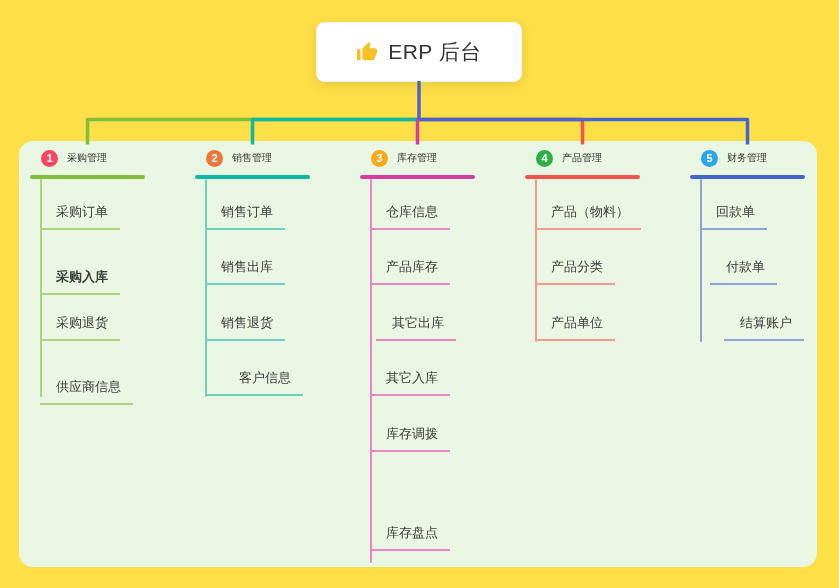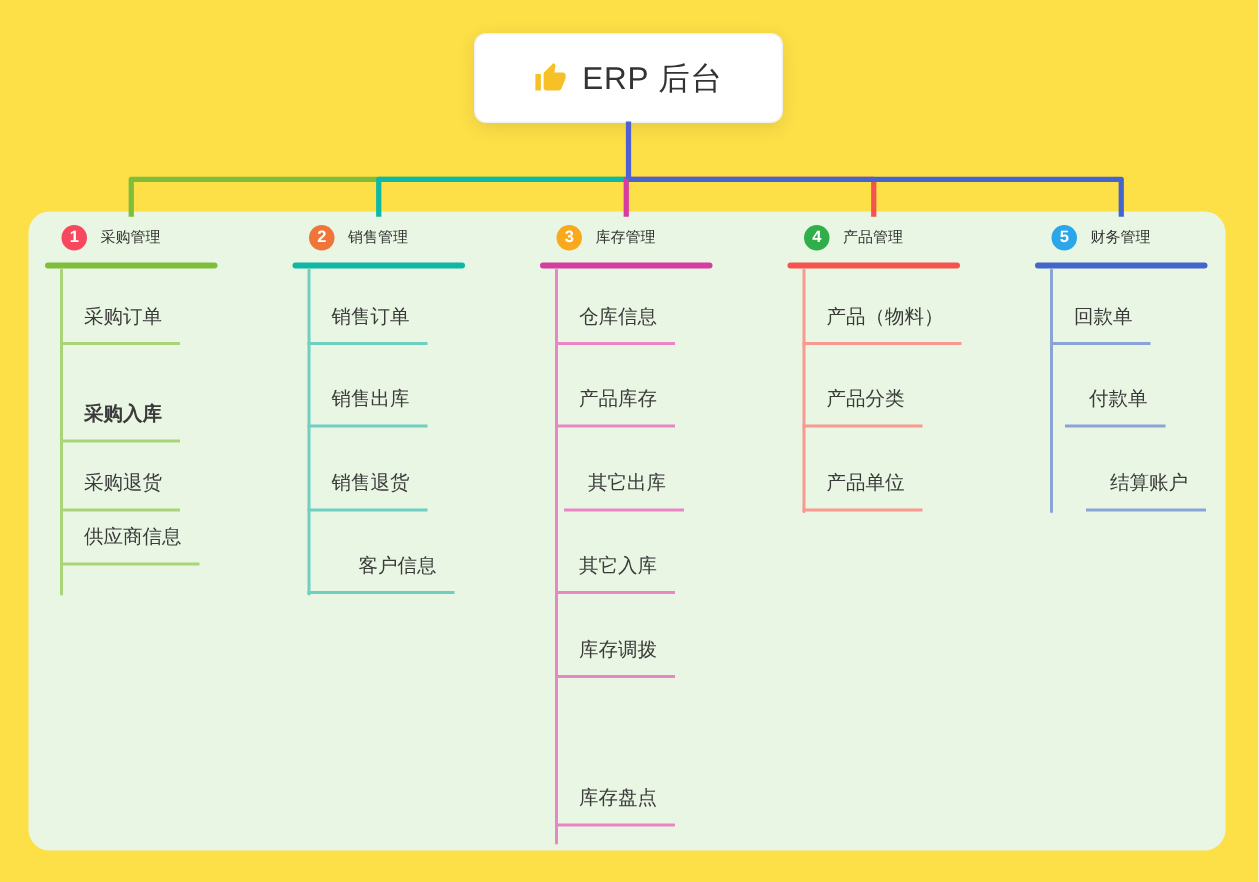--- a/index.html
+++ b/index.html
@@ -71,21 +71,21 @@
   <div id="branches">
       <div class="branch-title" style="left: 41px; top: 148px;">
         <span class="badge" style="background: rgb(248, 72, 95);">1</span>
         <span class="branch-label">采购管理</span>
       </div>
       <div class="title-underline" style="left: 30px; top: 175px; background: rgb(127, 190, 59);"></div>
       <div class="vline" style="left: 40px; top: 178.5px; height: 218.7px; background: rgb(169, 213, 120);"></div>
       <div class="child" style="left: 40px; top: 202px; border-bottom: 2px solid rgb(169, 213, 120);"><span class="child-label">采购订单</span></div>
       <div class="child" style="left: 40px; top: 267px; border-bottom: 2px solid rgb(169, 213, 120); font-weight: bold;"><span class="child-label">采购入库</span></div>
       <div class="child" style="left: 40px; top: 312.8px; border-bottom: 2px solid rgb(169, 213, 120); text-align: center;"><span class="child-label">采购退货</span></div>
-      <div class="child" style="left: 40px; top: 349px; border-bottom: 2px solid rgb(169, 213, 120); text-align: center;"><span class="child-label">供应商信息</span></div>
+      <div class="child" style="left: 40px; top: 377px; border-bottom: 2px solid rgb(169, 213, 120); text-align: center;"><span class="child-label">供应商信息</span></div>
       <div class="branch-title" style="left: 206px; top: 148px;">
         <span class="badge" style="background: rgb(240, 117, 59);">2</span>
         <span class="branch-label">销售管理</span>
       </div>
       <div class="title-underline" style="left: 195px; top: 175px; background: rgb(14, 184, 165);"></div>
       <div class="vline" style="left: 205px; top: 178.5px; height: 218.7px; background: rgb(111, 208, 194);"></div>
       <div class="child" style="left: 205px; top: 202px; border-bottom: 2px solid rgb(111, 208, 194);"><span class="child-label">销售订单</span></div>
       <div class="child" style="left: 205px; top: 257.4px; border-bottom: 2px solid rgb(111, 208, 194);"><span class="child-label">销售出库</span></div>
       <div class="child" style="left: 205px; top: 312.8px; border-bottom: 2px solid rgb(111, 208, 194);"><span class="child-label">销售退货</span></div>
       <div class="child" style="left: 205px; top: 368.2px; border-bottom: 2px solid rgb(111, 208, 194); padding-left: 34px;"><span class="child-label">客户信息</span></div>

